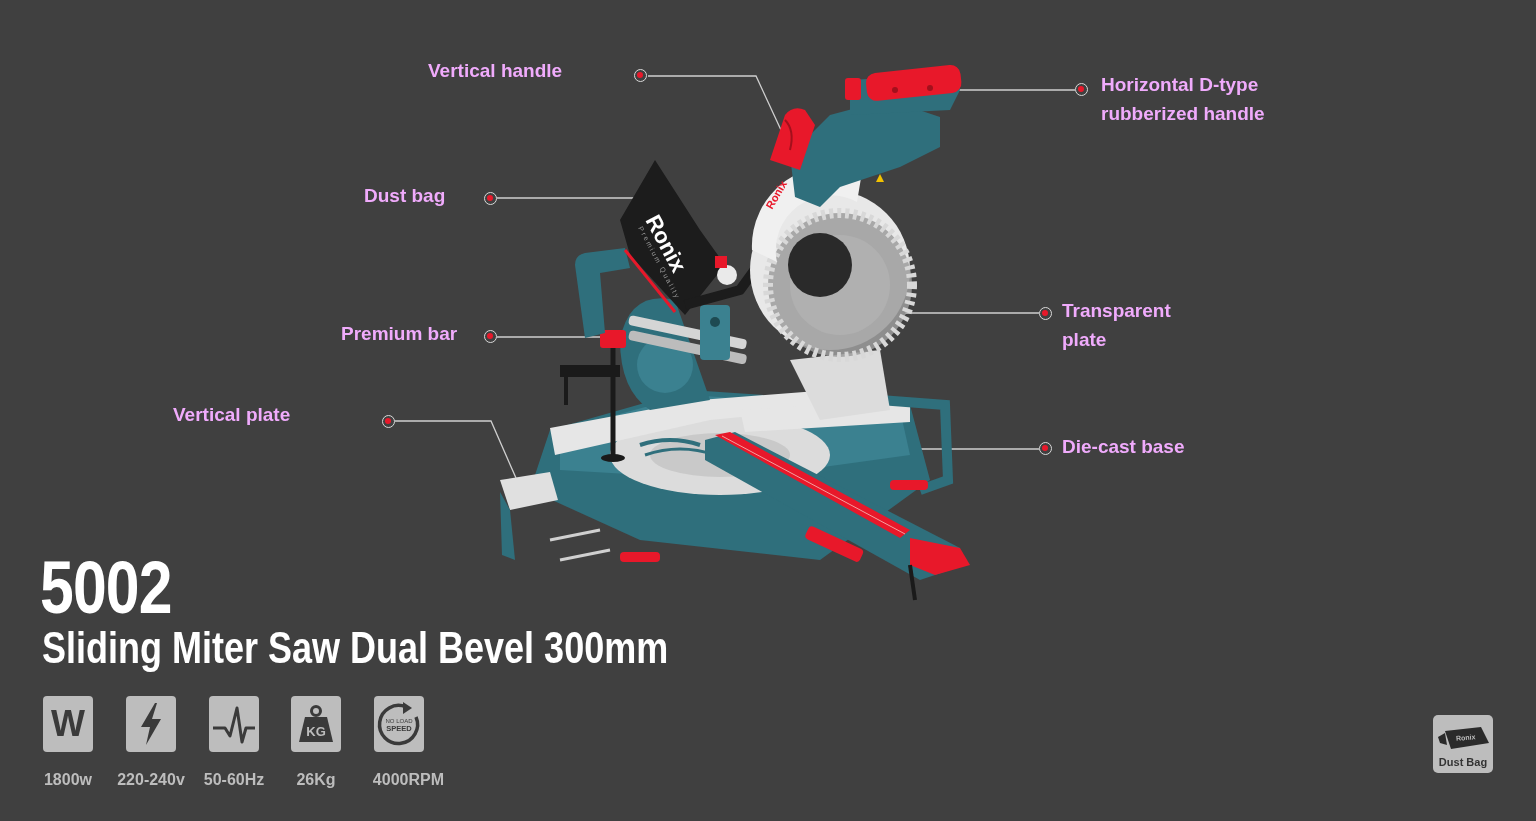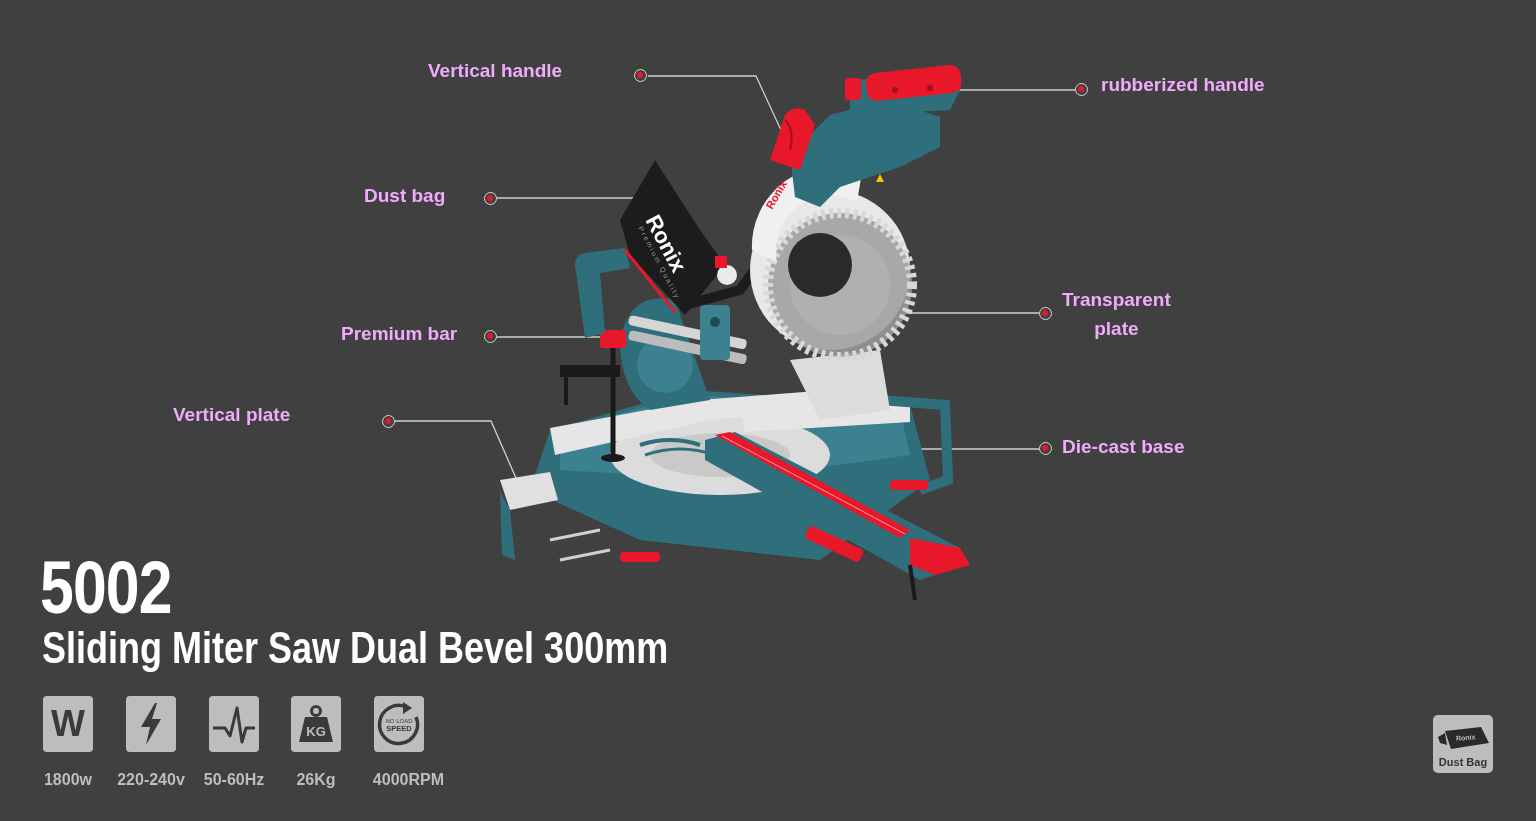--- a/index.html
+++ b/index.html
@@ -164,31 +164,32 @@
   </g>
 
   <line x1="420" y1="505" x2="425" y2="540" stroke="#1a1a1a" stroke-width="4"></line>
 </svg>
 
 <div class="callout-label" style="left:428px; top:56px;">Vertical handle</div>
 <div class="dot" style="left:634px; top:69px;"></div>
 
 <div class="dot" style="left:1075px; top:83px;"></div>
 <div class="callout-label" style="left:1101px; top:70px;">
+  <div>Horizontal D-type</div>
   <div>rubberized handle</div>
 </div>
 
 <div class="callout-label" style="left:364px; top:181px;">Dust bag</div>
 <div class="dot" style="left:484px; top:192px;"></div>
 
 <div class="callout-label" style="left:341px; top:319px;">Premium bar</div>
 <div class="dot" style="left:484px; top:330px;"></div>
 
 <div class="dot" style="left:1039px; top:307px;"></div>
-<div class="callout-label" style="left:1062px; top:285px;text-align:center;">
+<div class="callout-label" style="left:1062px; top:296px;">
   <div>Transparent</div>
   <div>plate</div>
 </div>
 
 <div class="callout-label" style="left:173px; top:400px;">Vertical plate</div>
 <div class="dot" style="left:382px; top:415px;"></div>
 
 <div class="dot" style="left:1039px; top:442px;"></div>
 <div class="callout-label" style="left:1062px; top:432px;">Die-cast base</div>
 

